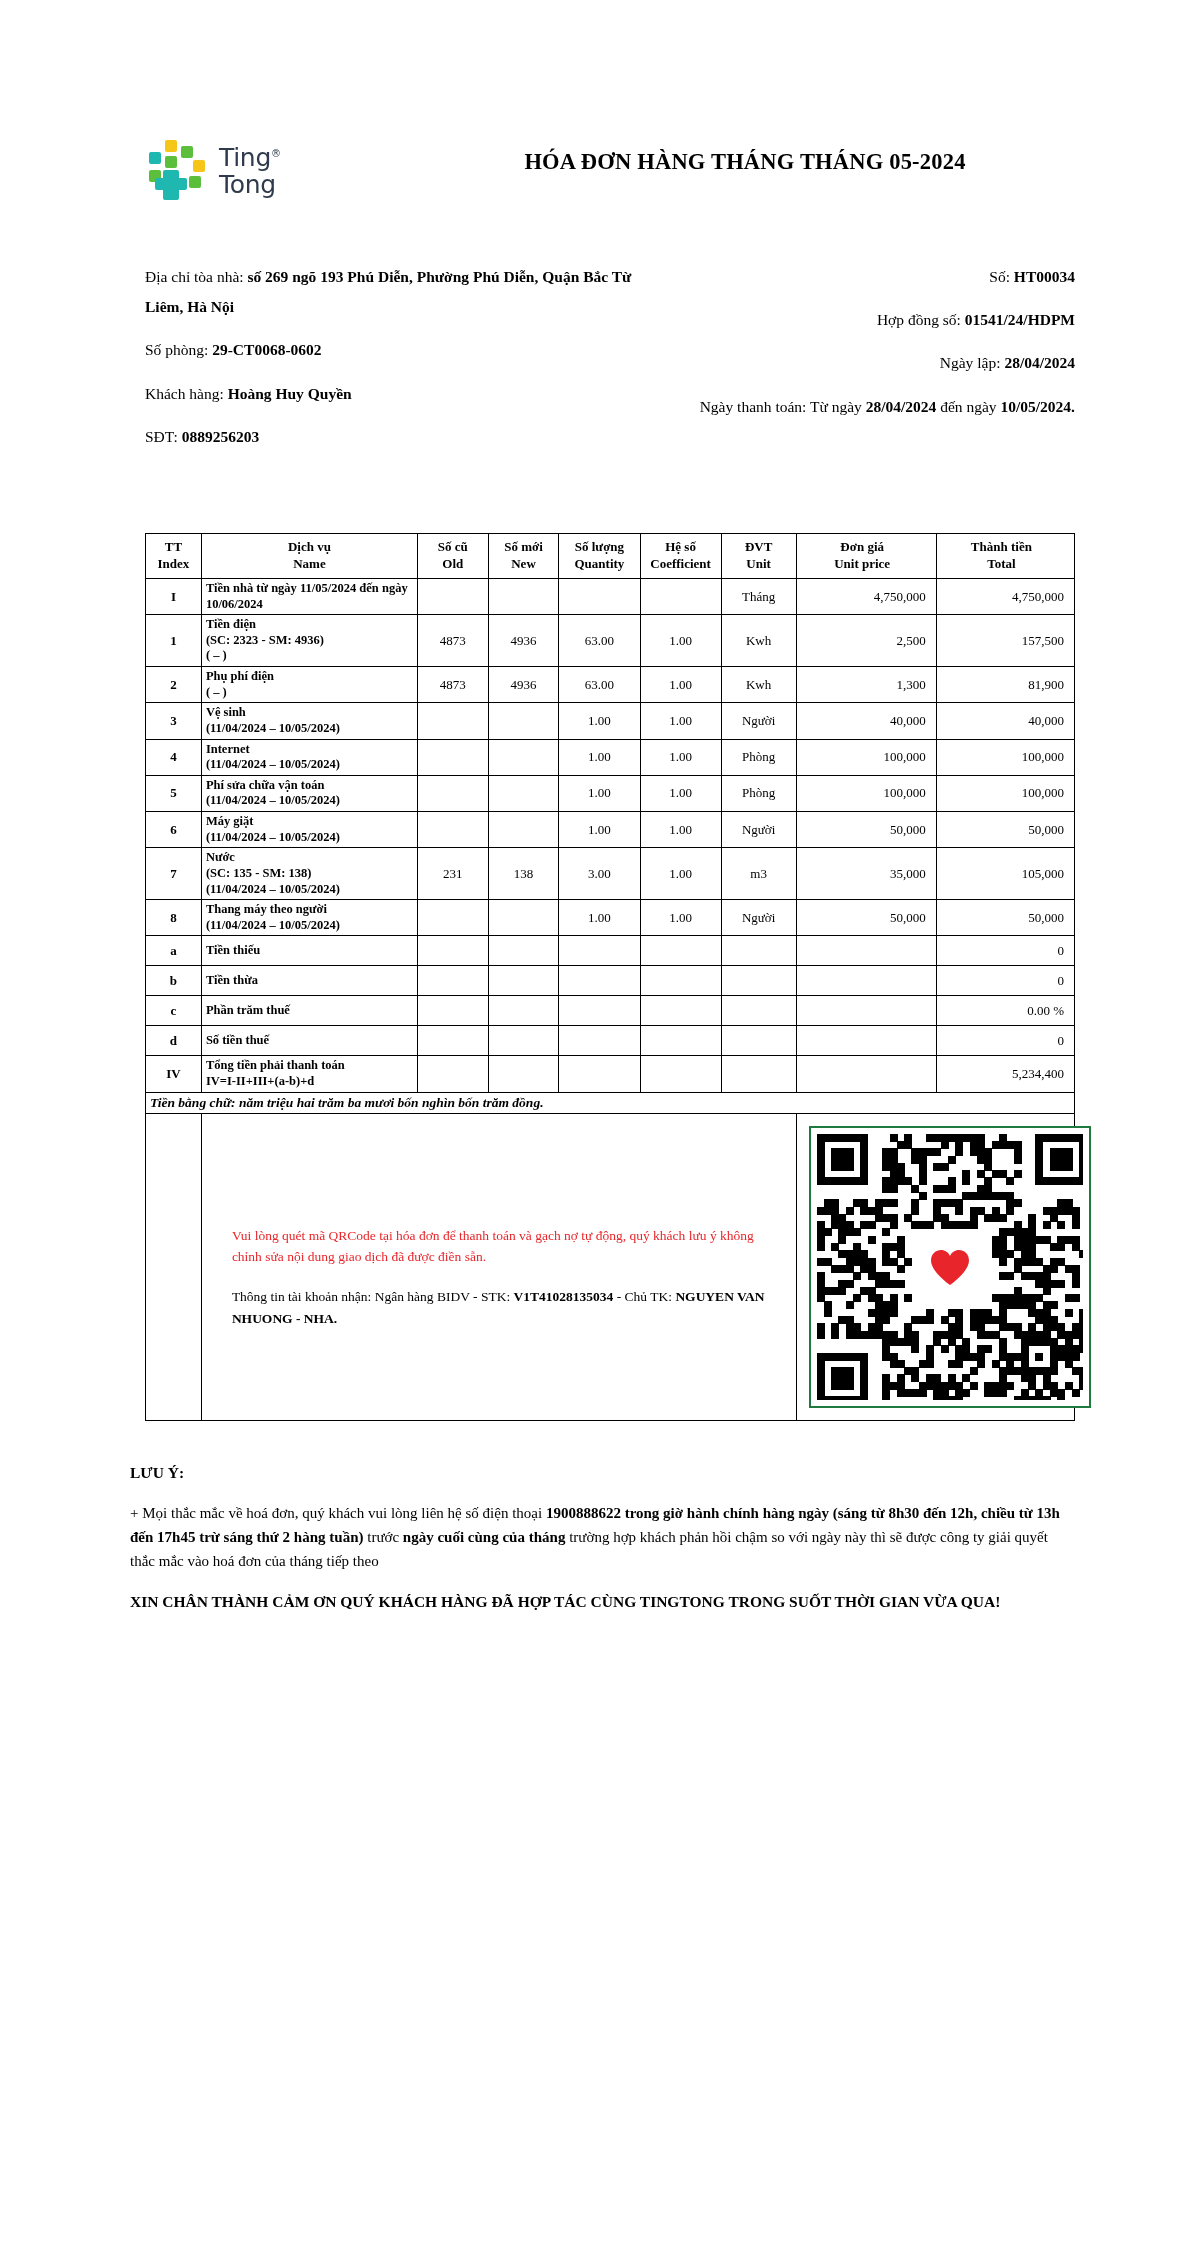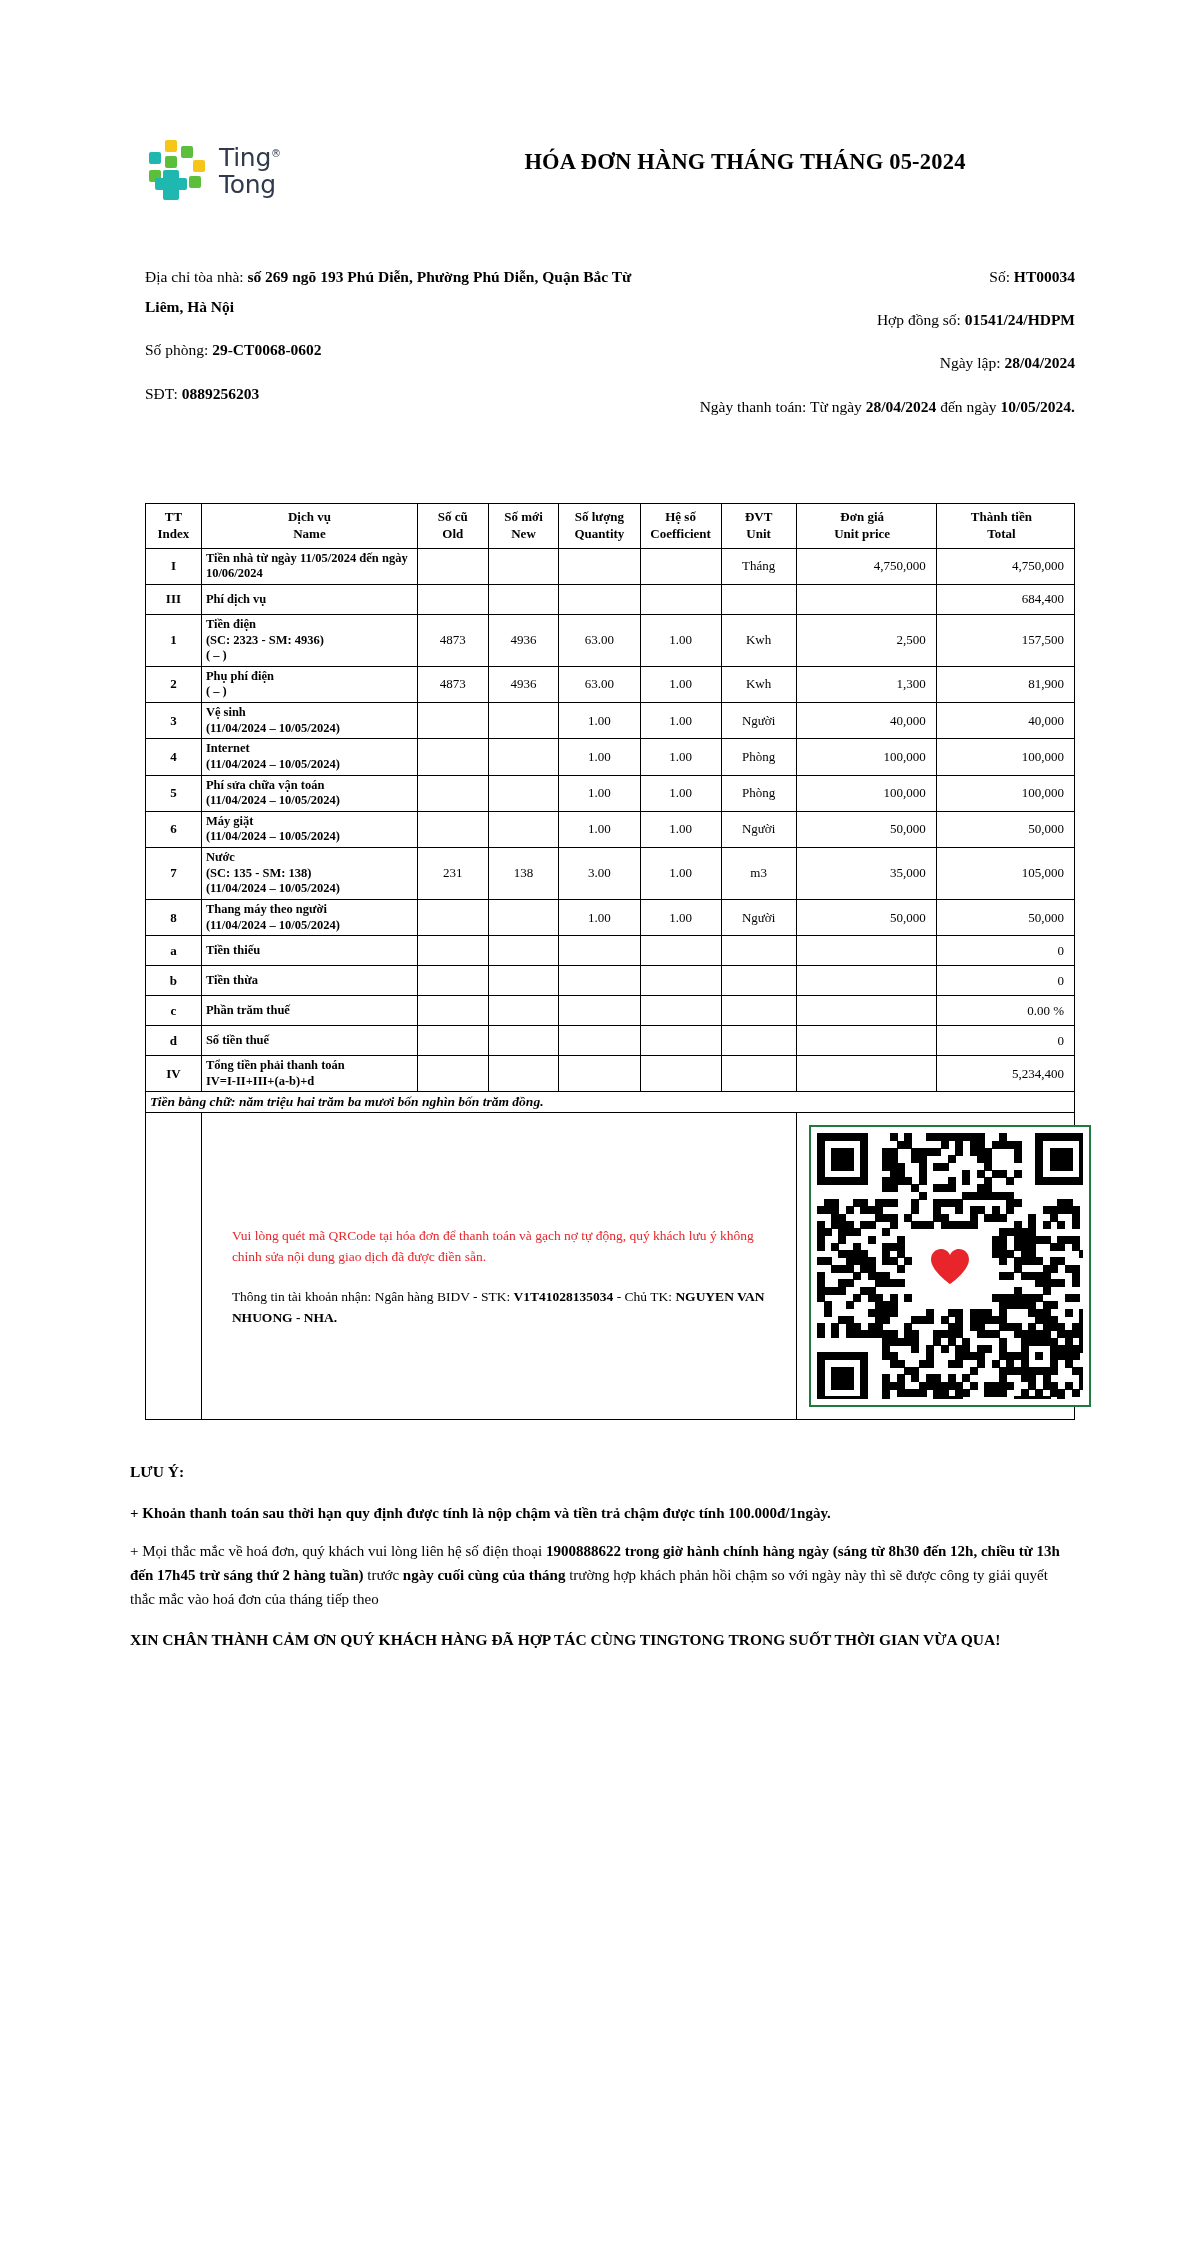--- a/index.html
+++ b/index.html
@@ -227,20 +227,23 @@
     <div class="doc-title">HÓA ĐƠN HÀNG THÁNG THÁNG 05-2024</div>
   </div>
 
   <div class="meta">
     <div class="meta-left">
       <p>
         <span>Địa chỉ tòa nhà: </span><b>số 269 ngõ 193 Phú Diễn, Phường Phú Diễn, Quận Bắc Từ Liêm, Hà Nội</b>
       </p>
       <p>
         <span>Số phòng: </span><b>29-CT0068-0602</b>
+      </p>
+      <p>
+        <span>Khách hàng: </span><b>Hoàng Huy Quyền</b>
       </p>
       <p>
         <span>SĐT: </span><b>0889256203</b>
       </p>
     </div>
     <div class="meta-right">
       <p>
         <span>Số: </span><b>HT00034</b>
       </p>
       <p>
@@ -303,33 +306,20 @@
             <td class="c-name">
               <div>Tiền nhà từ ngày 11/05/2024 đến ngày 10/06/2024</div>
             </td>
             <td class="c-old"></td>
             <td class="c-new"></td>
             <td class="c-qty"></td>
             <td class="c-coef"></td>
             <td class="c-unit">Tháng</td>
             <td class="c-price">4,750,000</td>
             <td class="c-total">4,750,000</td>
-          </tr>
-          <tr class="row-h">
-            <td class="c-idx">III</td>
-            <td class="c-name">
-              <div>Phí dịch vụ</div>
-            </td>
-            <td class="c-old"></td>
-            <td class="c-new"></td>
-            <td class="c-qty"></td>
-            <td class="c-coef"></td>
-            <td class="c-unit"></td>
-            <td class="c-price"></td>
-            <td class="c-total">684,400</td>
           </tr>
           <tr class="row-h">
             <td class="c-idx">1</td>
             <td class="c-name">
               <div>Tiền điện</div>
               <div>(SC: 2323 - SM: 4936)</div>
               <div>( – )</div>
             </td>
             <td class="c-old">4873</td>
             <td class="c-new">4936</td>
@@ -1127,19 +1117,18 @@
               </div>
             </div>
           </td>
         </tr>
       </tfoot>
     </table>
   </div>
 
   <div class="footer">
     <p class="ft-title">LƯU Ý:</p>
-    <p class="bold">+ Khoản thanh toán sau thời hạn quy định được tính là nộp chậm và tiền trả chậm được tính 100.000đ/1ngày.</p>
     <p>
       <span>+ Mọi thắc mắc về hoá đơn, quý khách vui lòng liên hệ số điện thoại </span><b>1900888622 trong giờ hành chính hàng ngày (sáng từ 8h30 đến 12h, chiều từ 13h đến 17h45 trừ sáng thứ 2 hàng tuần)</b><span> trước </span><b>ngày cuối cùng của tháng</b><span> trường hợp khách phản hồi chậm so với ngày này thì sẽ được công ty giải quyết thắc mắc vào hoá đơn của tháng tiếp theo</span>
     </p>
     <p class="thanks">XIN CHÂN THÀNH CẢM ƠN QUÝ KHÁCH HÀNG ĐÃ HỢP TÁC CÙNG TINGTONG TRONG SUỐT THỜI GIAN VỪA QUA!</p>
   </div>
 </div>
 
 </body></html>

